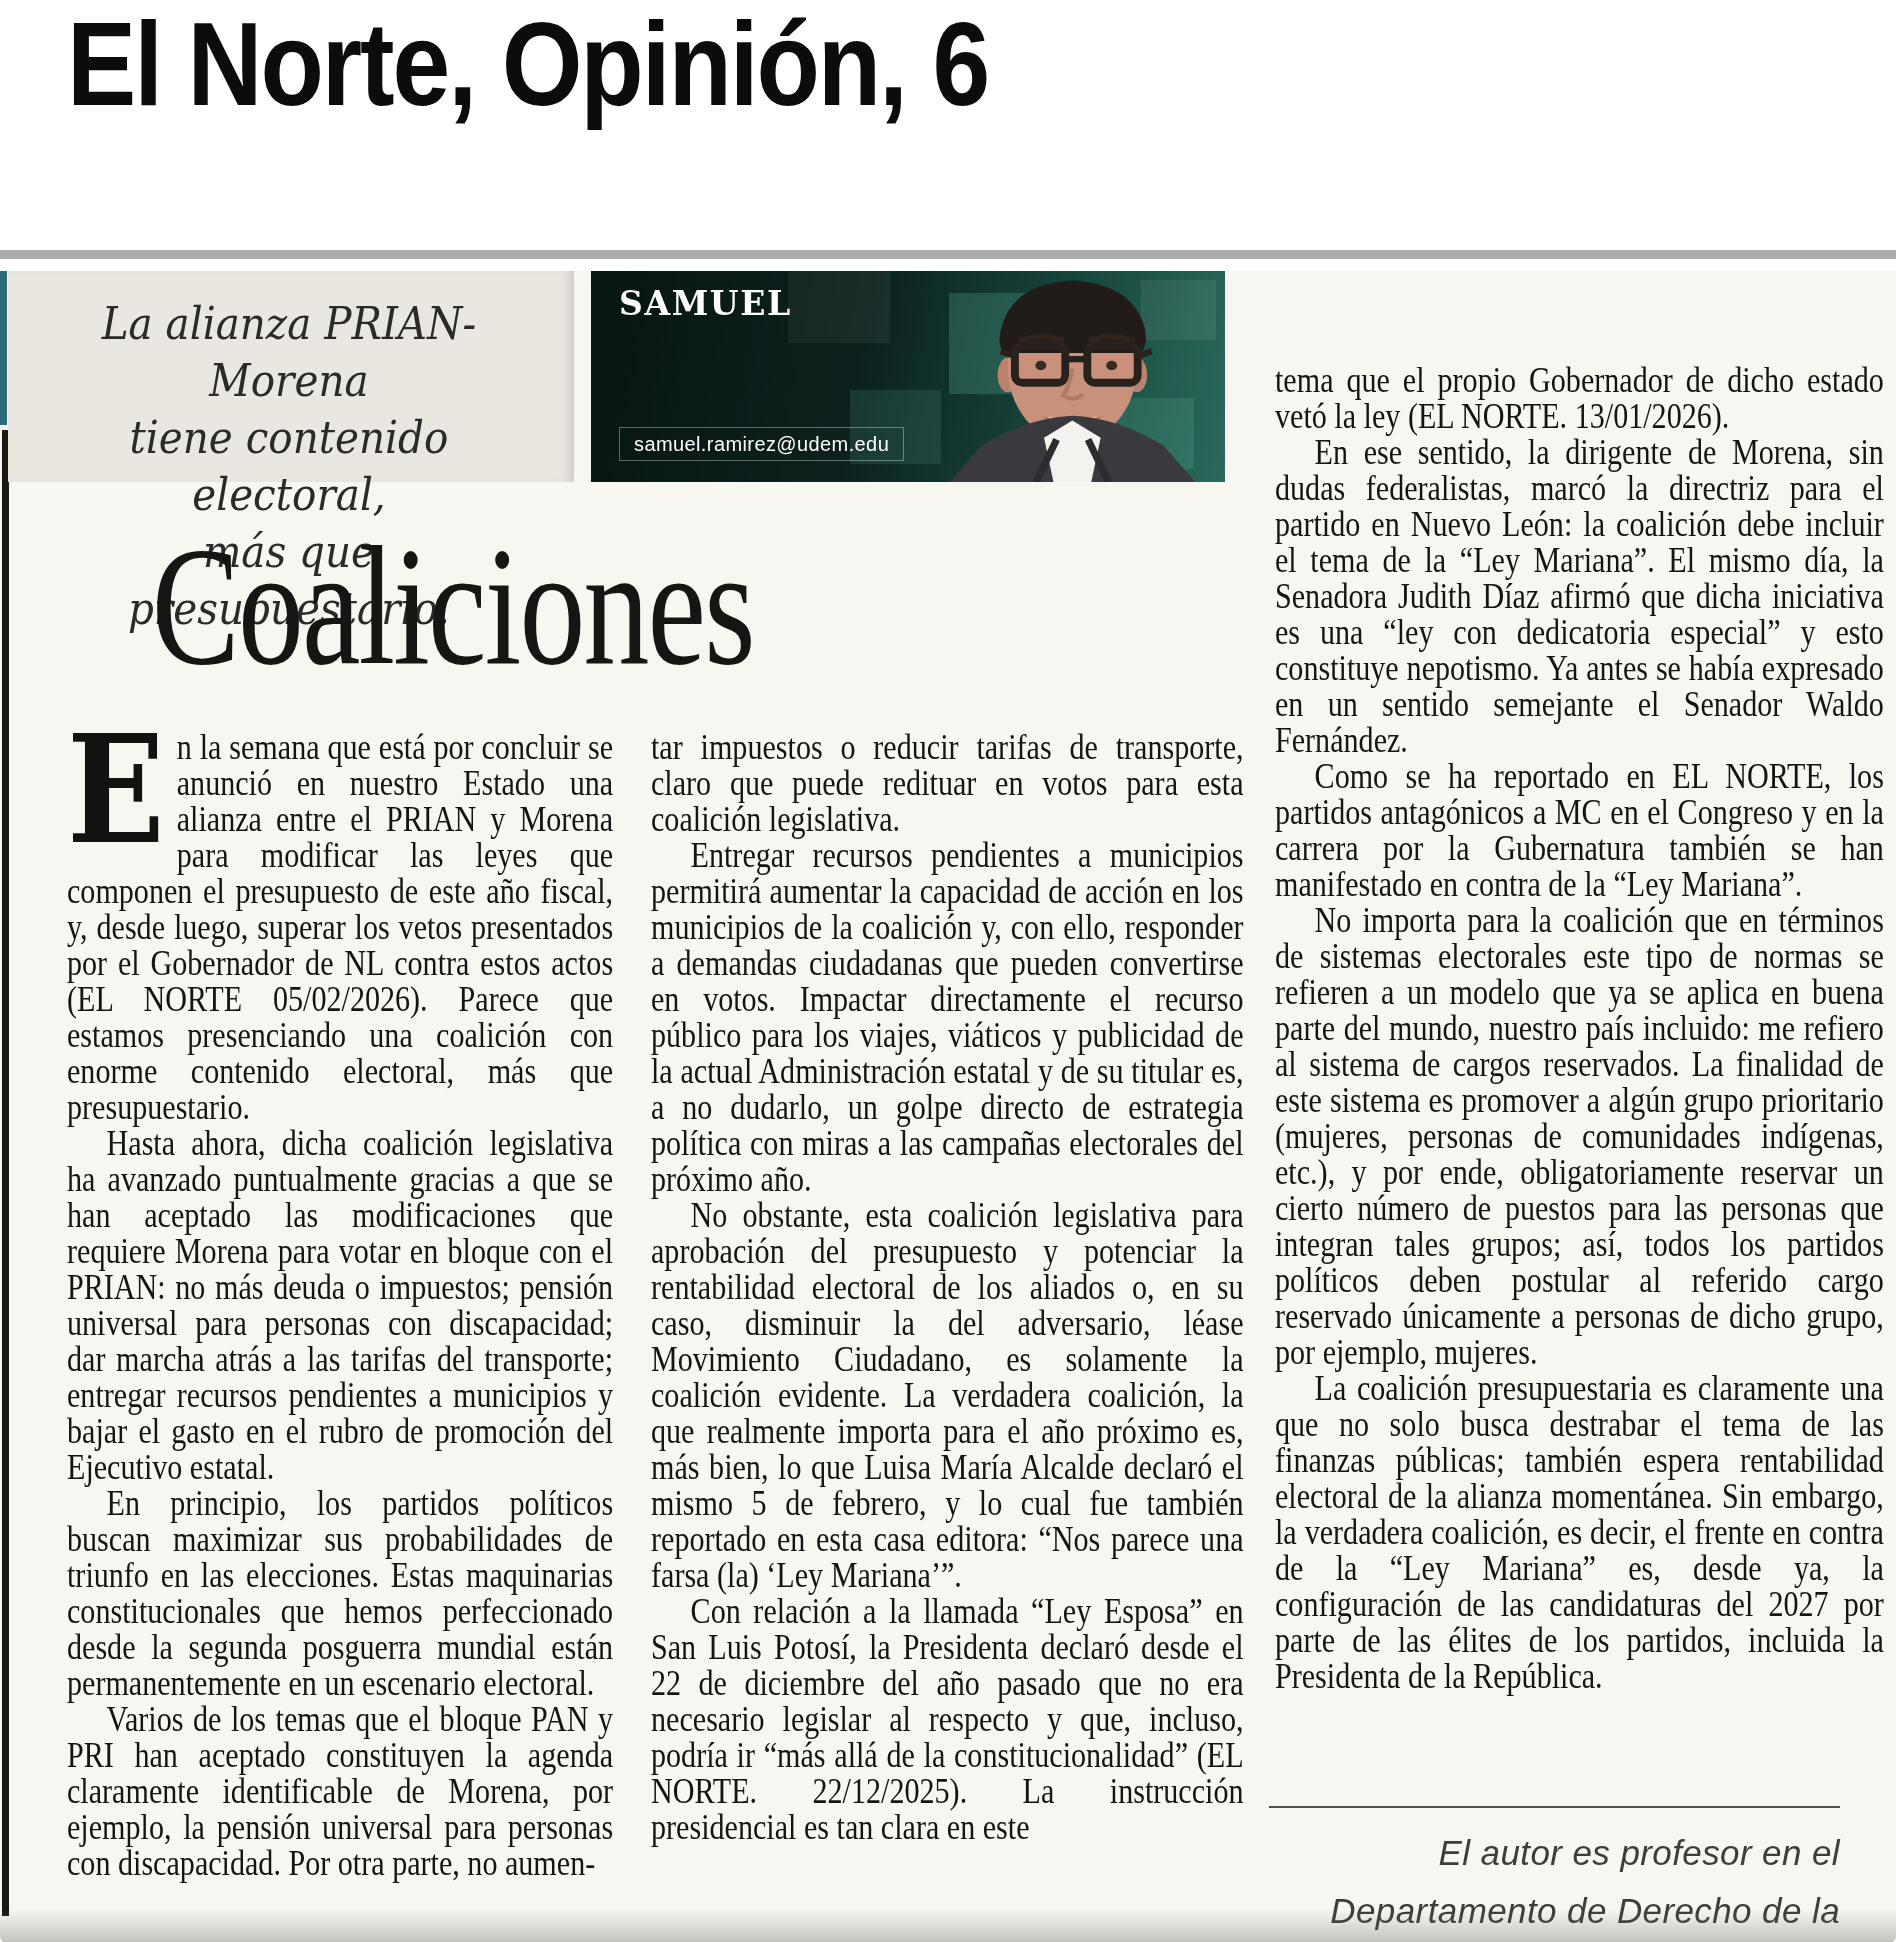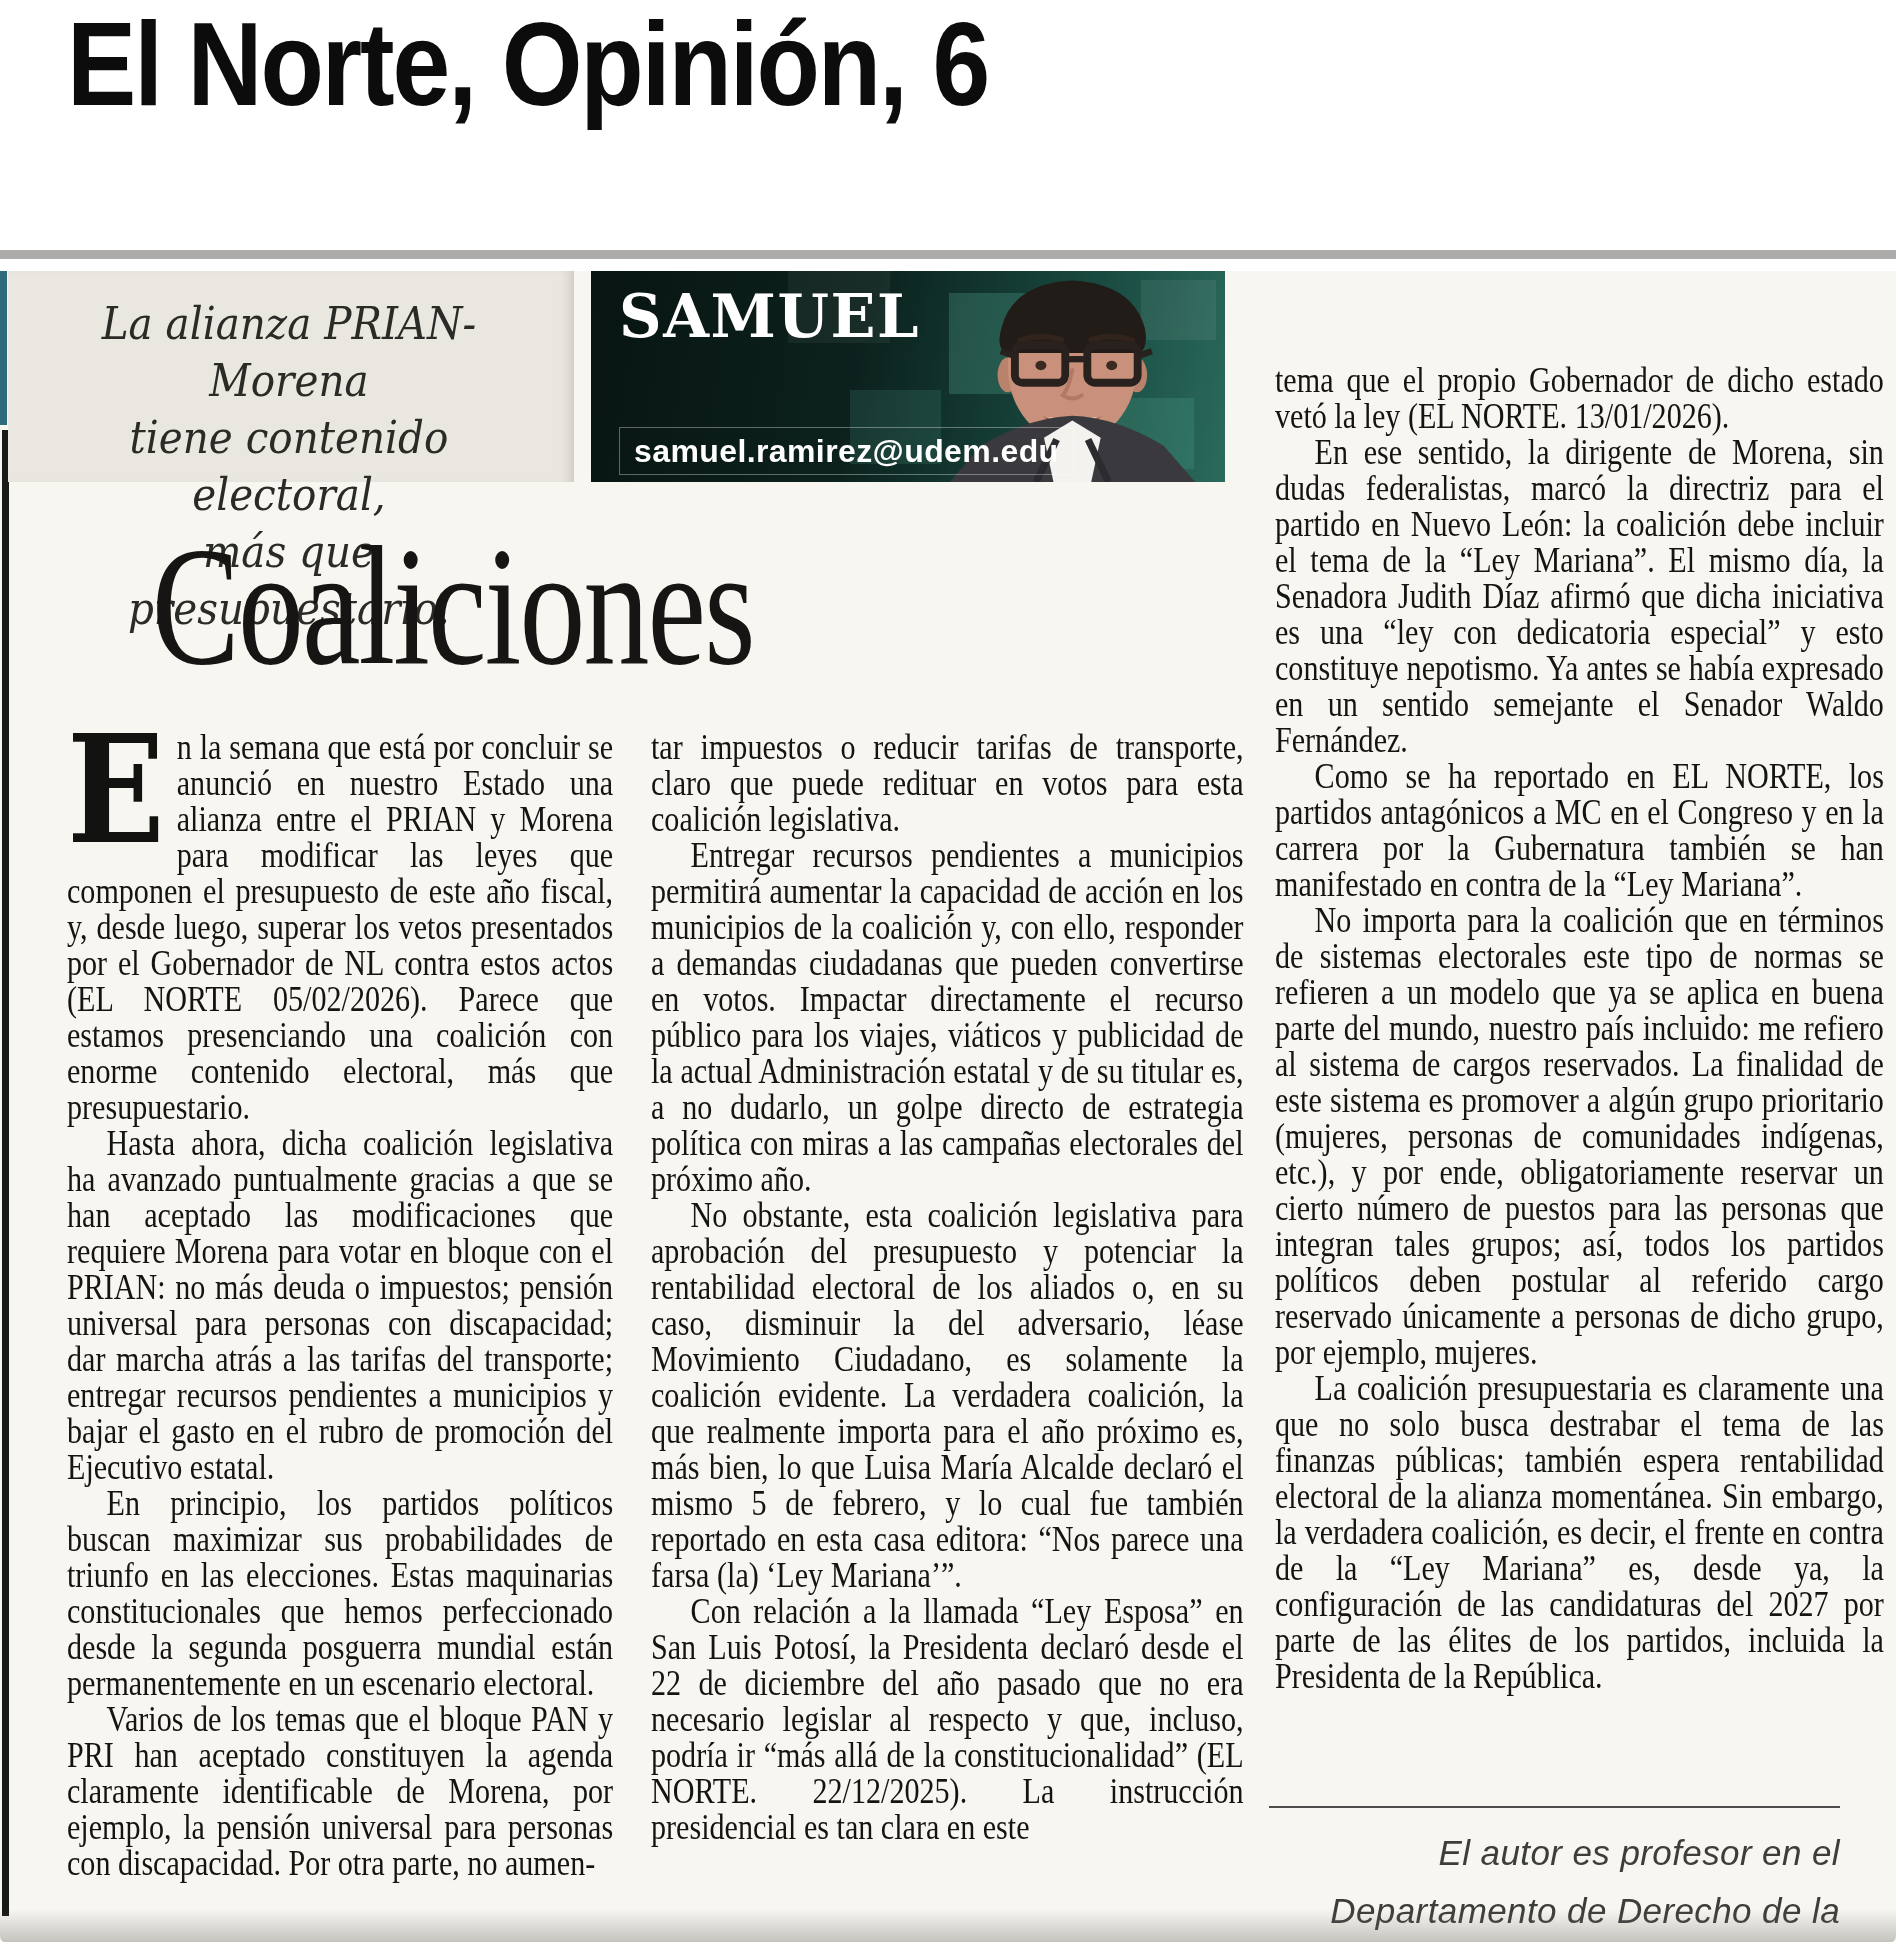--- a/index.html
+++ b/index.html
@@ -30,24 +30,24 @@
 
   
   .author-box{position:absolute;left:591px;top:271px;width:634px;height:211px;overflow:hidden;
               background:linear-gradient(100deg,#081512 0%,#0c211d 42%,#17453c 72%,#2a6a5c 100%);}
   .author-box .sq{position:absolute;}
   .sq1{left:197px;top:0;width:102px;height:72px;background:rgba(255,255,255,0.05);}
   .sq2{left:358px;top:22px;width:126px;height:101px;background:rgba(88,172,152,0.28);}
   .sq3{left:259px;top:119px;width:91px;height:74px;background:rgba(88,172,152,0.17);}
   .sq4{right:9.4px;top:9.4px;width:75px;height:60px;background:rgba(255,255,255,0.07);}
   .sq5{right:31px;bottom:12.6px;width:110px;height:71px;background:rgba(88,172,152,0.22);}
-  .author-name{position:absolute;left:28px;top:18px;font-family:"DejaVu Serif",serif;
-               font-weight:bold;font-size:59px;line-height:55px;color:#ffffff;letter-spacing:1.6px;}
+  .author-name{position:absolute;left:28px;top:5px;font-family:"DejaVu Serif",serif;
+               font-weight:bold;font-size:33px;line-height:55px;color:#ffffff;letter-spacing:1.6px;}
   .author-email{position:absolute;left:28px;top:156px;font-family:"Liberation Sans",sans-serif;
-                font-weight:bold;font-size:32px;color:#ffffff;border:1.6px solid rgba(255,255,255,0.35);
+                font-weight:normal;font-size:20px;color:#ffffff;border:1.6px solid rgba(255,255,255,0.35);
                 padding:4.7px 14px;letter-spacing:0.4px;white-space:nowrap;}
   .author-photo{position:absolute;right:0;bottom:0;width:299px;height:211px;}
 
   
   .title-wrap{position:absolute;left:67px;top:522px;width:1175px;text-align:left;line-height:1;}
   .article-title{display:inline-block;font-family:"Liberation Serif",serif;font-size:169px;
                  letter-spacing:-2.4px;color:#171513;transform:scaleX(0.78);transform-origin:50% 0;}
 
   
   .col{position:absolute;overflow:hidden;font-size:35px;line-height:36px;text-align:justify;

